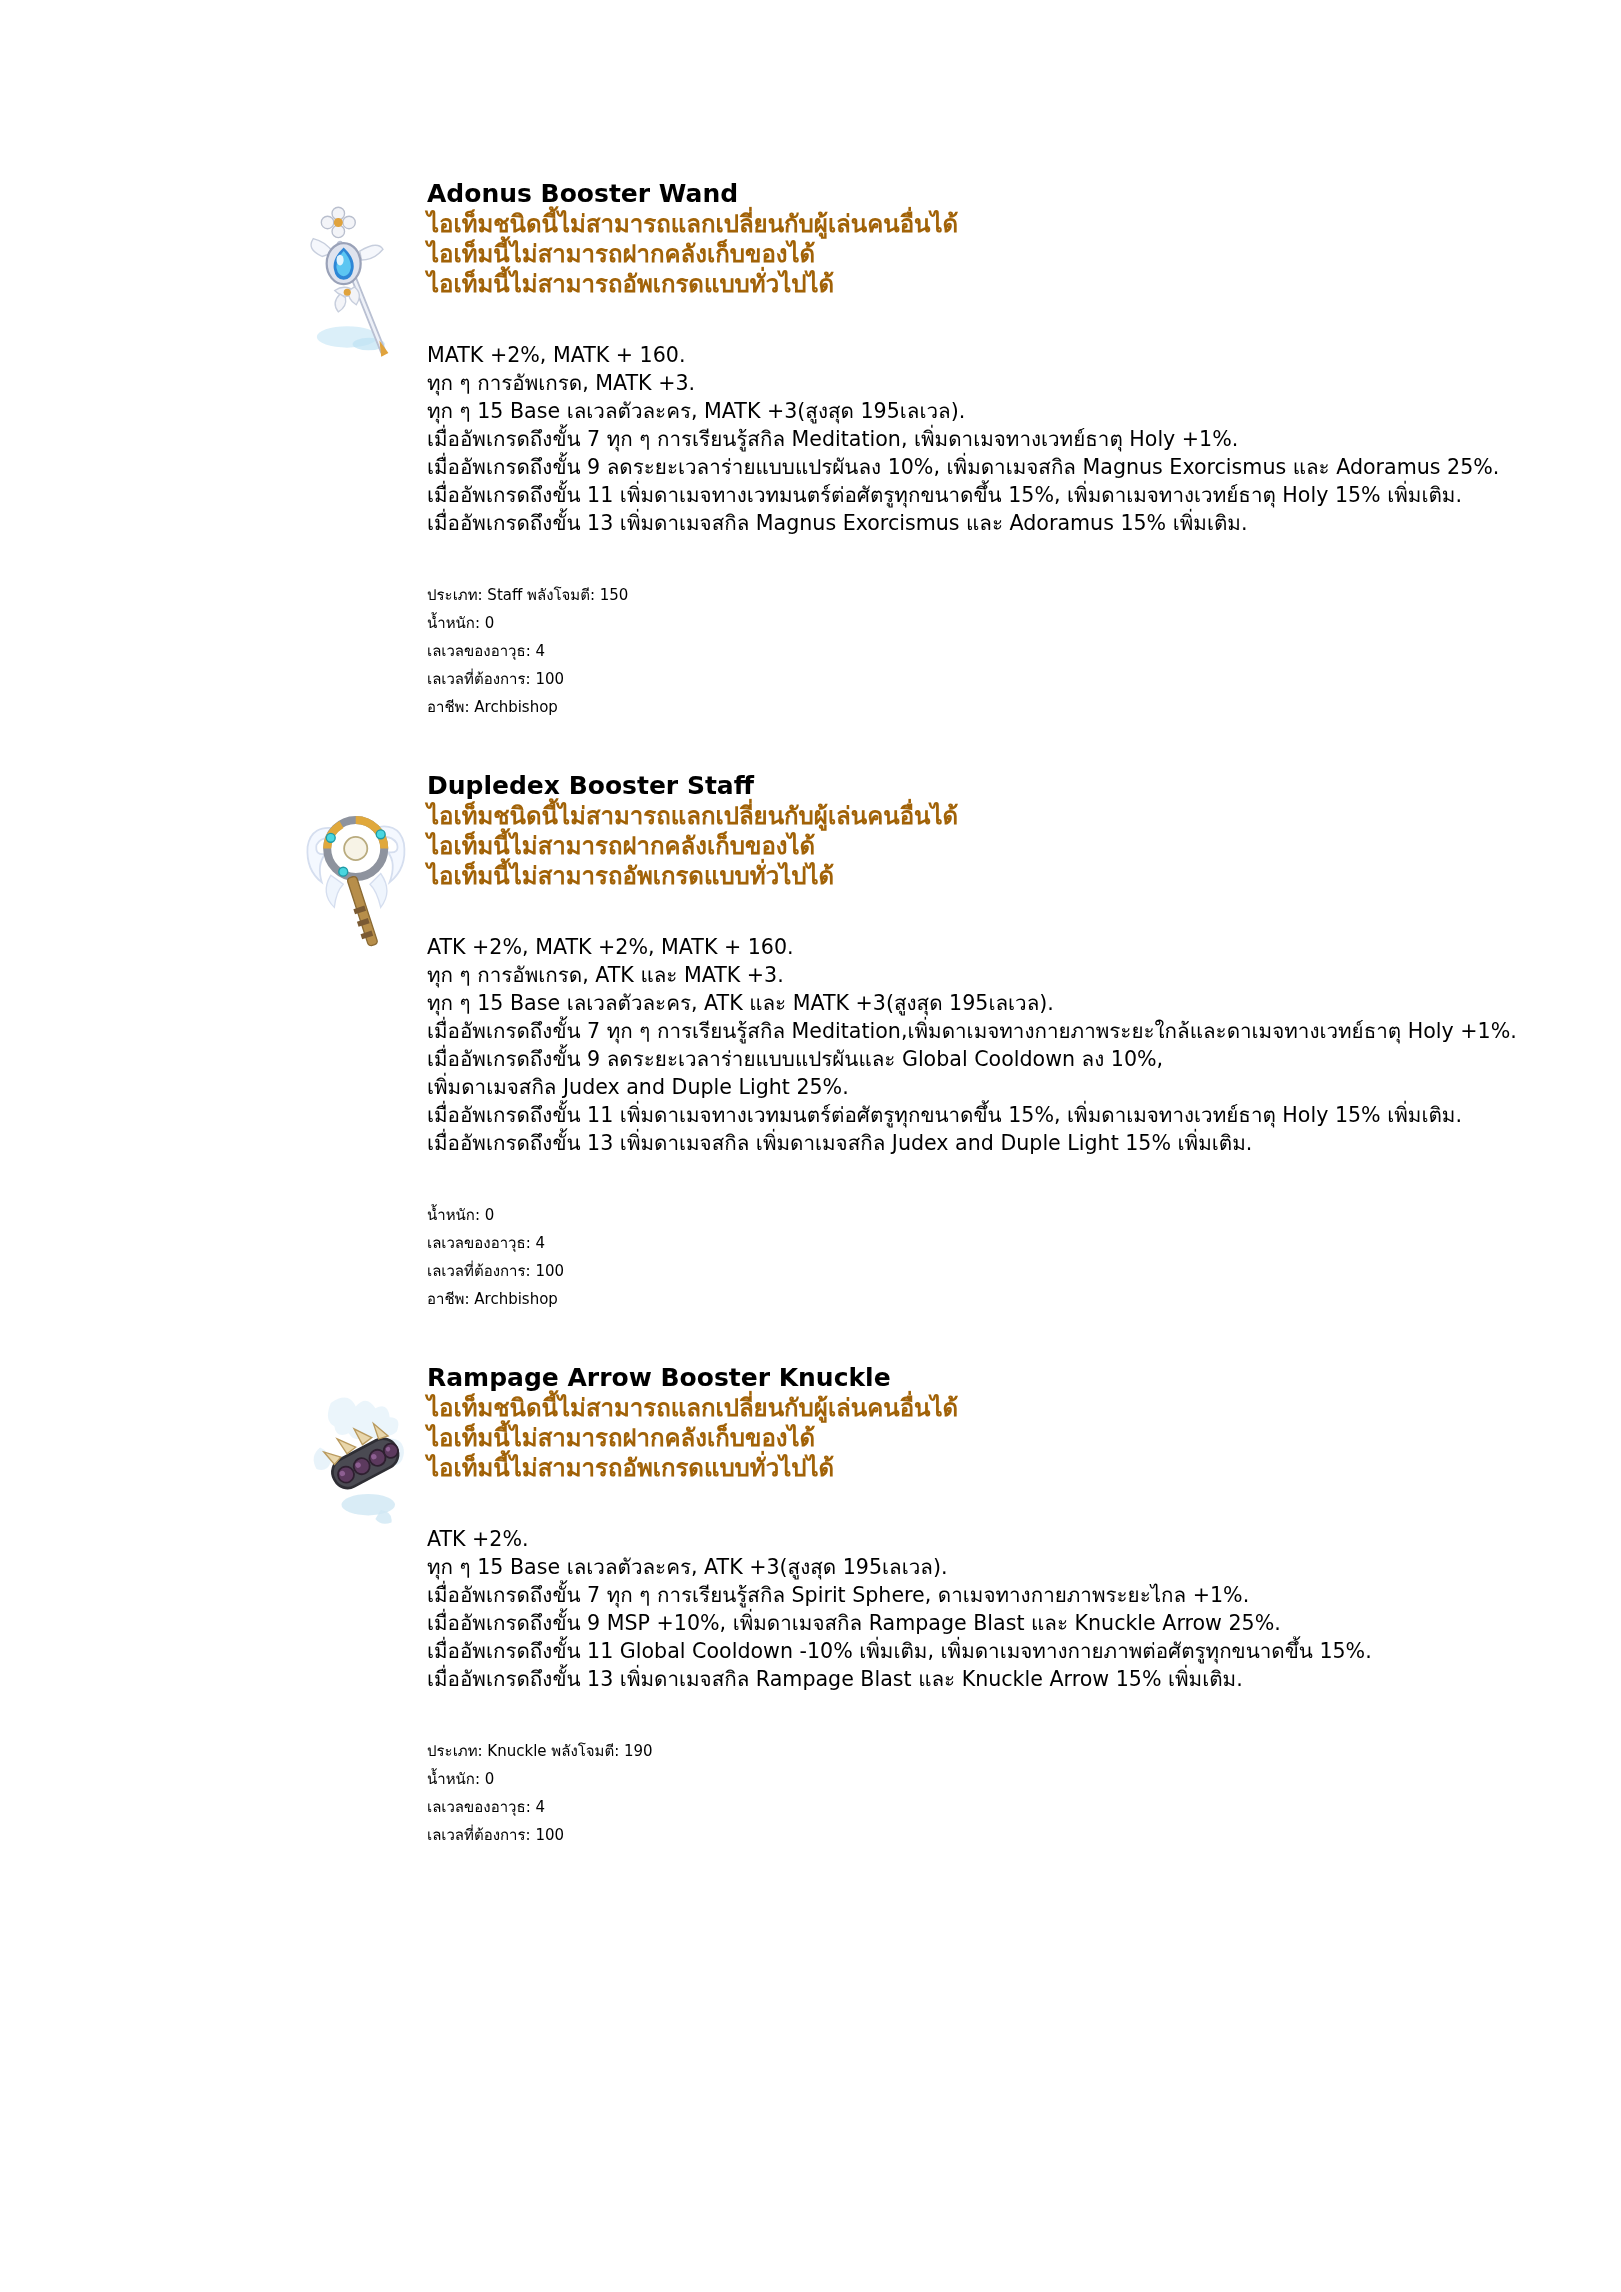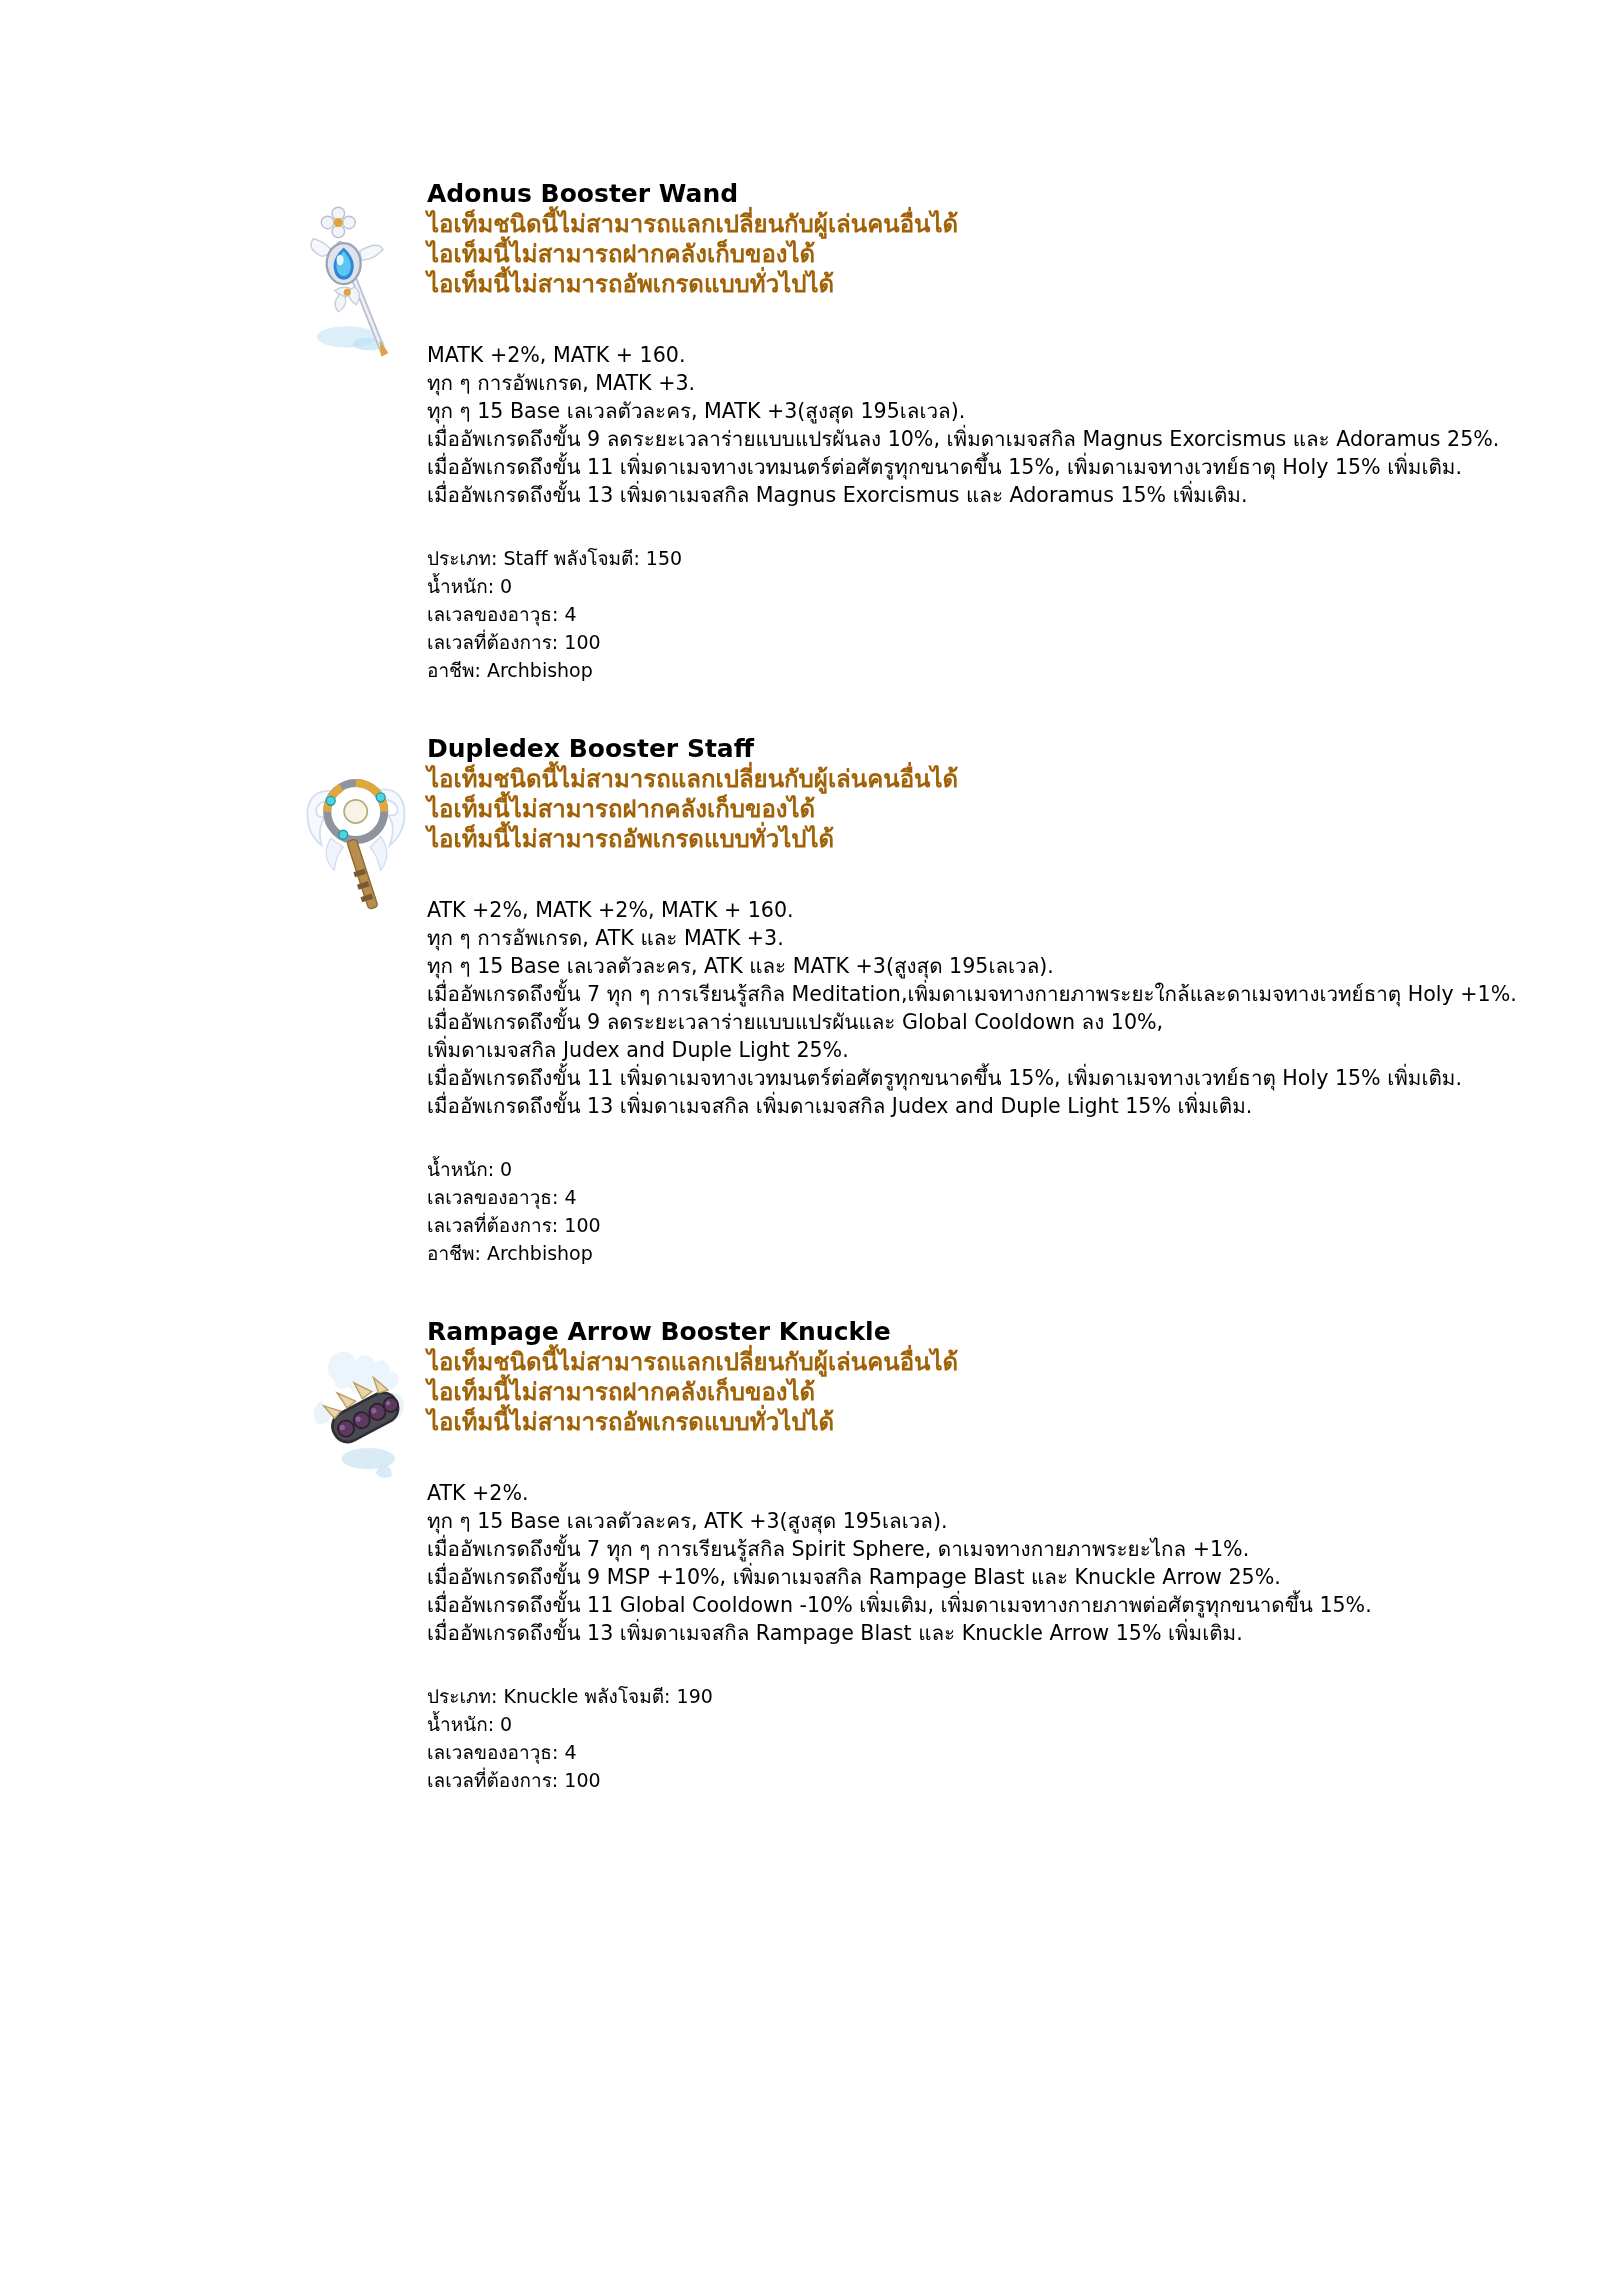--- a/index.html
+++ b/index.html
@@ -43,22 +43,22 @@
     font-size: 24px;
     line-height: 30px;
   }
   .warn-line { white-space: nowrap; }
   .stats {
     margin-top: 42px;
     font-size: 20.6px;
     line-height: 28px;
   }
   .props {
-    margin-top: 35px;
-    font-size: 19px;
+    margin-top: 44px;
+    font-size: 15px;
     line-height: 28px;
   }
   .stat-line, .prop-line { white-space: nowrap; }
 </style>
 </head>
 <body>
 
 <div class="page">
 
   <div class="item">
@@ -92,20 +92,21 @@
       <div class="item-title">Adonus Booster Wand</div>
       <div class="warnings">
         <div class="warn-line">ไอเท็มชนิดนี้ไม่สามารถแลกเปลี่ยนกับผู้เล่นคนอื่นได้</div>
         <div class="warn-line">ไอเท็มนี้ไม่สามารถฝากคลังเก็บของได้</div>
         <div class="warn-line">ไอเท็มนี้ไม่สามารถอัพเกรดแบบทั่วไปได้</div>
       </div>
       <div class="stats">
         <div class="stat-line">MATK +2%, MATK + 160.</div>
         <div class="stat-line">ทุก ๆ การอัพเกรด, MATK +3.</div>
         <div class="stat-line">ทุก ๆ 15 Base เลเวลตัวละคร, MATK +3(สูงสุด 195เลเวล).</div>
+        <div class="stat-line">เมื่ออัพเกรดถึงขั้น 7 ทุก ๆ การเรียนรู้สกิล Meditation, เพิ่มดาเมจทางเวทย์ธาตุ Holy +1%.</div>
         <div class="stat-line">เมื่ออัพเกรดถึงขั้น 9 ลดระยะเวลาร่ายแบบแปรผันลง 10%, เพิ่มดาเมจสกิล Magnus Exorcismus และ Adoramus 25%.</div>
         <div class="stat-line">เมื่ออัพเกรดถึงขั้น 11 เพิ่มดาเมจทางเวทมนตร์ต่อศัตรูทุกขนาดขึ้น 15%, เพิ่มดาเมจทางเวทย์ธาตุ Holy 15% เพิ่มเติม.</div>
         <div class="stat-line">เมื่ออัพเกรดถึงขั้น 13 เพิ่มดาเมจสกิล Magnus Exorcismus และ Adoramus 15% เพิ่มเติม.</div>
       </div>
       <div class="props">
         <div class="prop-line">ประเภท: Staff พลังโจมตี: 150</div>
         <div class="prop-line">น้ำหนัก: 0</div>
         <div class="prop-line">เลเวลของอาวุธ: 4</div>
         <div class="prop-line">เลเวลที่ต้องการ: 100</div>
         <div class="prop-line">อาชีพ: Archbishop</div>

